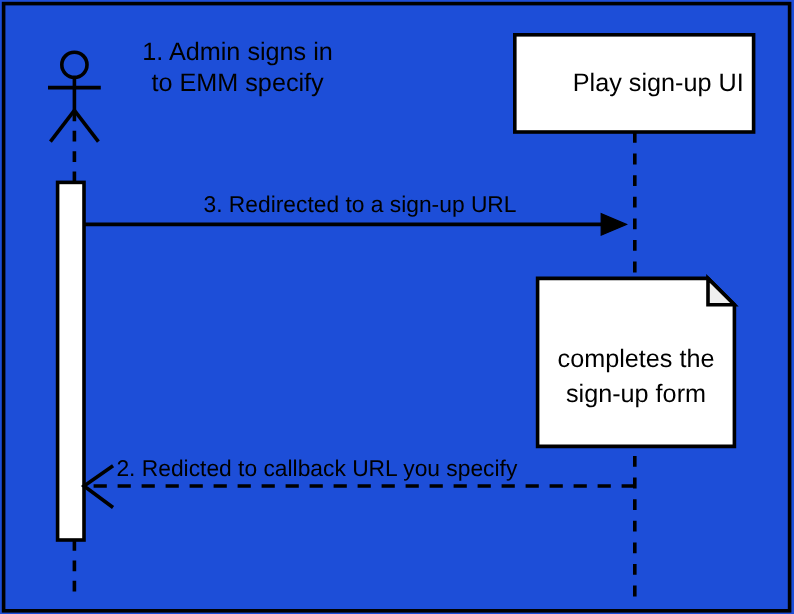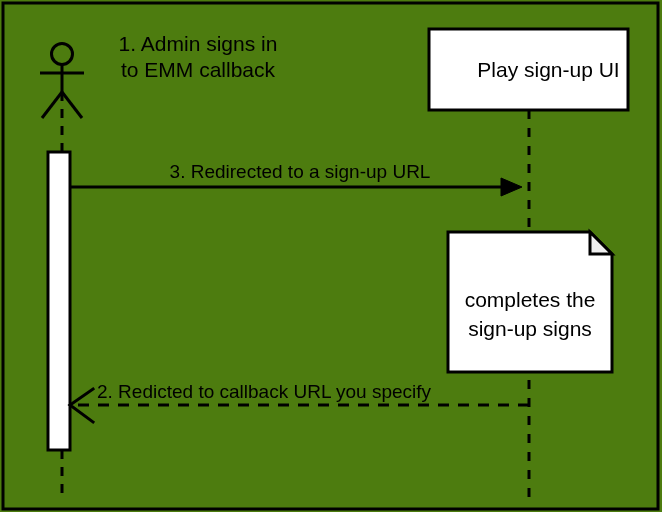--- a/index.html
+++ b/index.html
@@ -8,21 +8,21 @@
     padding: 0;
     background: #ffffff;
   }
   body {
     font-family: "Liberation Sans", sans-serif;
   }
   #canvas {
     position: relative;
     width: 662px;
     height: 512px;
-    background: #4d7c0f;
+    background: #1d4ed8;
     overflow: hidden;
   }
   #canvas svg {
     position: absolute;
     left: 0;
     top: 0;
   }
   .diagram-text {
     position: absolute;
     font-family: "Liberation Sans", sans-serif;
@@ -70,24 +70,24 @@
     </g>
 
     <g>
       <path d="M 448 232 L 590 232 L 612 254 L 612 372 L 448 372 Z" fill="#ffffff" stroke="#000000" stroke-width="3"></path>
       <path d="M 590 232 L 590 254 L 612 254 Z" fill="#efefef" stroke="#000000" stroke-width="3" stroke-linejoin="miter"></path>
     </g>
 
   </svg>
 
   <div class="diagram-text" style="left:100px; top:31px; width:196px; font-size:21px;">1. Admin signs in</div>
-  <div class="diagram-text" style="left:100px; top:57px; width:196px; font-size:21px;">to EMM callback</div>
+  <div class="diagram-text" style="left:100px; top:57px; width:196px; font-size:21px;">to EMM specify</div>
 
   <div class="diagram-text" style="left:429px; top:57px; width:199px; font-size:21px;padding-left:20px;">Play sign-up UI</div>
 
   <div class="diagram-text" style="left:140px; top:160px; width:320px; font-size:19px;">3. Redirected to a sign-up URL</div>
 
   <div class="diagram-text" style="left:97px; top:380px; width:400px; font-size:19px; text-align:left;">2. Redicted to callback URL you specify</div>
 
   <div class="diagram-text" style="left:444px; top:287px; width:172px; font-size:21px;">completes the</div>
-  <div class="diagram-text" style="left:448px; top:316px; width:164px; font-size:21px;">sign-up signs</div>
+  <div class="diagram-text" style="left:448px; top:316px; width:164px; font-size:21px;">sign-up form</div>
 
 </div>
 
 </body></html>

